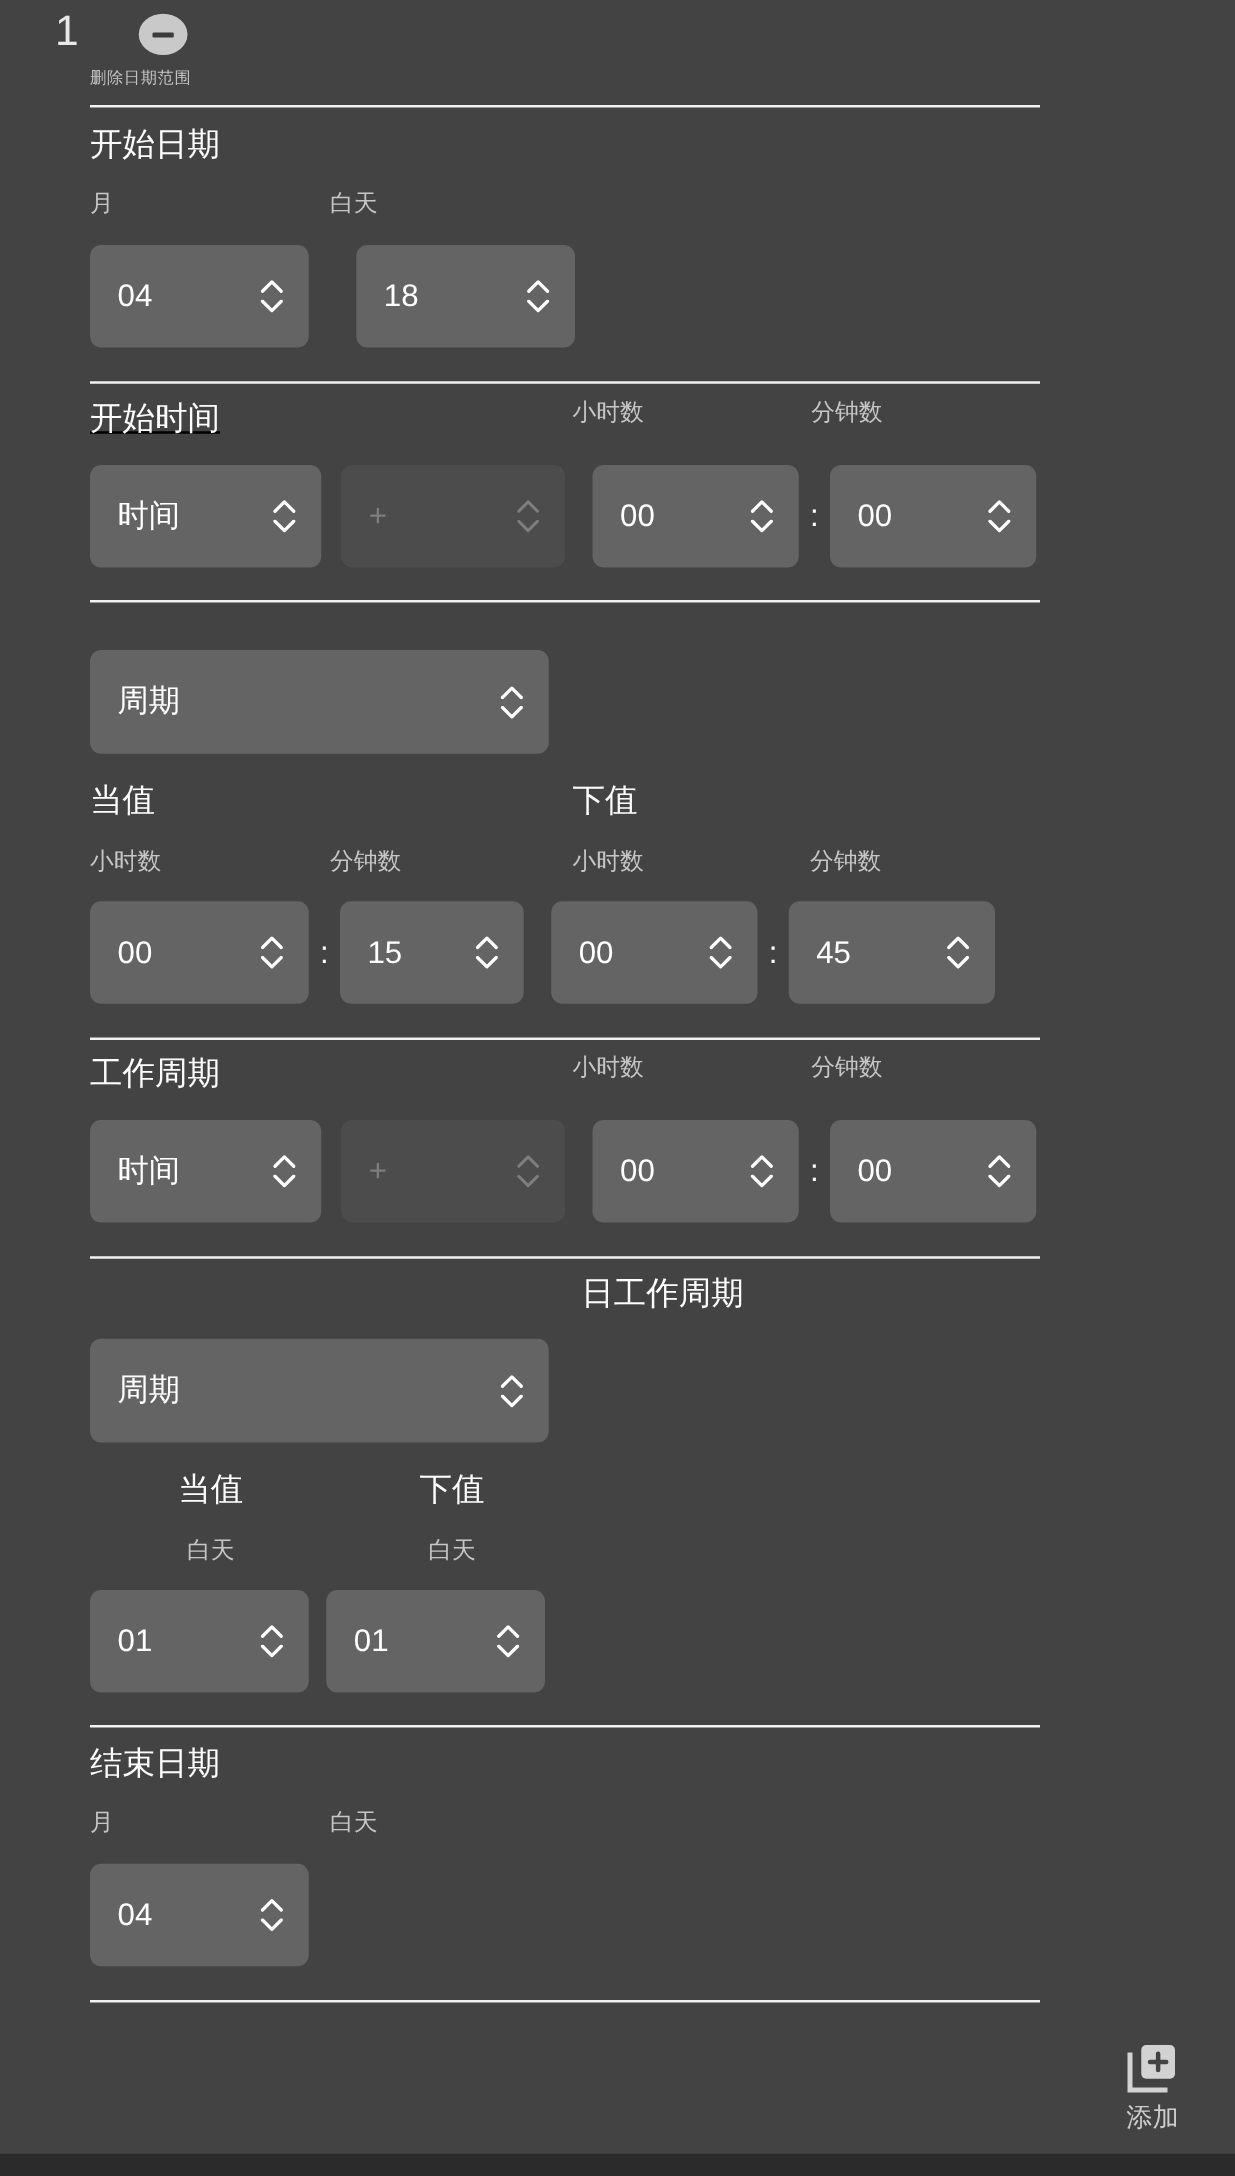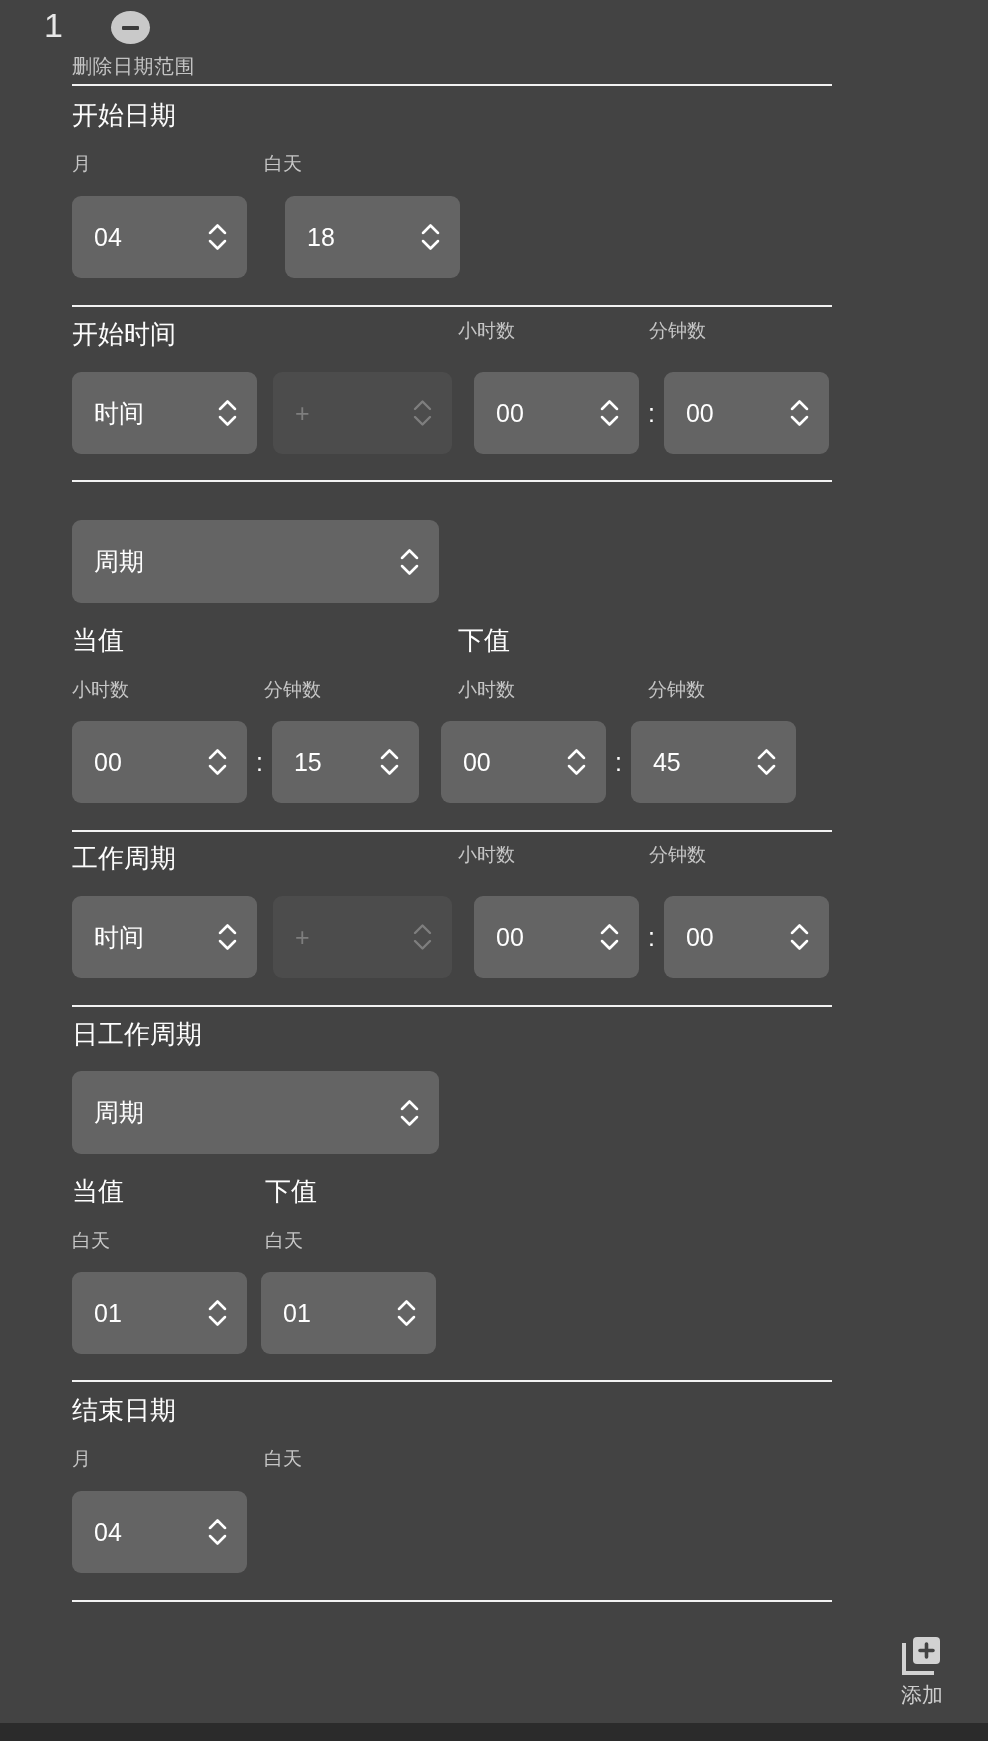--- a/index.html
+++ b/index.html
@@ -18,21 +18,21 @@
     font-size: 34px; color: #e8e8e8; font-weight: 400; line-height: 1;
   }
   .minus-btn {
     position: absolute; left: 111px; top: 11px;
     width: 39px; height: 33px; border-radius: 50%;
     background: #c9c9c9; display: flex; align-items: center; justify-content: center;
   }
   .minus-btn .bar { width: 17px; height: 4px; background: #3b3b3b; border-radius: 1px; }
   .del-label {
     position: absolute; left: 72px; top: 53px;
-    font-size: 20px; color: #c3c3c3; letter-spacing: .5px;
+    font-size: 13px; color: #c3c3c3; letter-spacing: .5px;
   }
 
   
   .rule {
     height: 2px; background: #f2f2f2;
     margin: 0 0 0 72px; width: 760px;
   }
   .sect { padding: 0 0 0 72px; position: relative; }
   .h-title { font-size: 26px; color: #fdfdfd; line-height: 1; }
   .sub { font-size: 19px; color: #c6c6c6; line-height: 1; }
@@ -112,21 +112,21 @@
               </svg>
           </span>
         </div>
       </div>
     </div>
   </div>
 
   <div class="rule" style="margin-top:27px;"></div>
   <div class="sect" style="padding-top:14px;">
     <div class="row">
-      <div style="width:386px;">
+      <div style="width:386px;text-decoration:underline;">
         <div class="h-title">开始时间</div>
       </div>
       <div style="width:191px;">
         <div class="sub">小时数</div>
       </div>
       <div style="width:191px;">
         <div class="sub">分钟数</div>
       </div>
     </div>
     <div class="row" style="margin-top:25px;">
@@ -307,21 +307,21 @@
             </svg>
           <svg width="19" height="11" viewBox="0 0 19 11">
               <path d="M2 1.5 L9.5 9 L17 1.5" stroke="#fff" stroke-width="2.6" fill="none" stroke-linecap="round" stroke-linejoin="round"></path>
             </svg>
         </span>
       </div>
     </div>
   </div>
 
   <div class="rule" style="margin-top:27px;"></div>
-  <div class="sect" style="padding-top:14px;">
+  <div class="sect" style="padding-top:14px;text-align:center;">
     <div class="h-title">日工作周期</div>
     <div class="stp" style="width:367px;height:83px;margin-top:24px;">
       <span class="val">周期</span>
       <span class="arrows">
         <svg width="19" height="11" viewBox="0 0 19 11">
             <path d="M2 9.5 L9.5 2 L17 9.5" stroke="#fff" stroke-width="2.6" fill="none" stroke-linecap="round" stroke-linejoin="round"></path>
           </svg>
         <svg width="19" height="11" viewBox="0 0 19 11">
             <path d="M2 1.5 L9.5 9 L17 1.5" stroke="#fff" stroke-width="2.6" fill="none" stroke-linecap="round" stroke-linejoin="round"></path>
           </svg>

